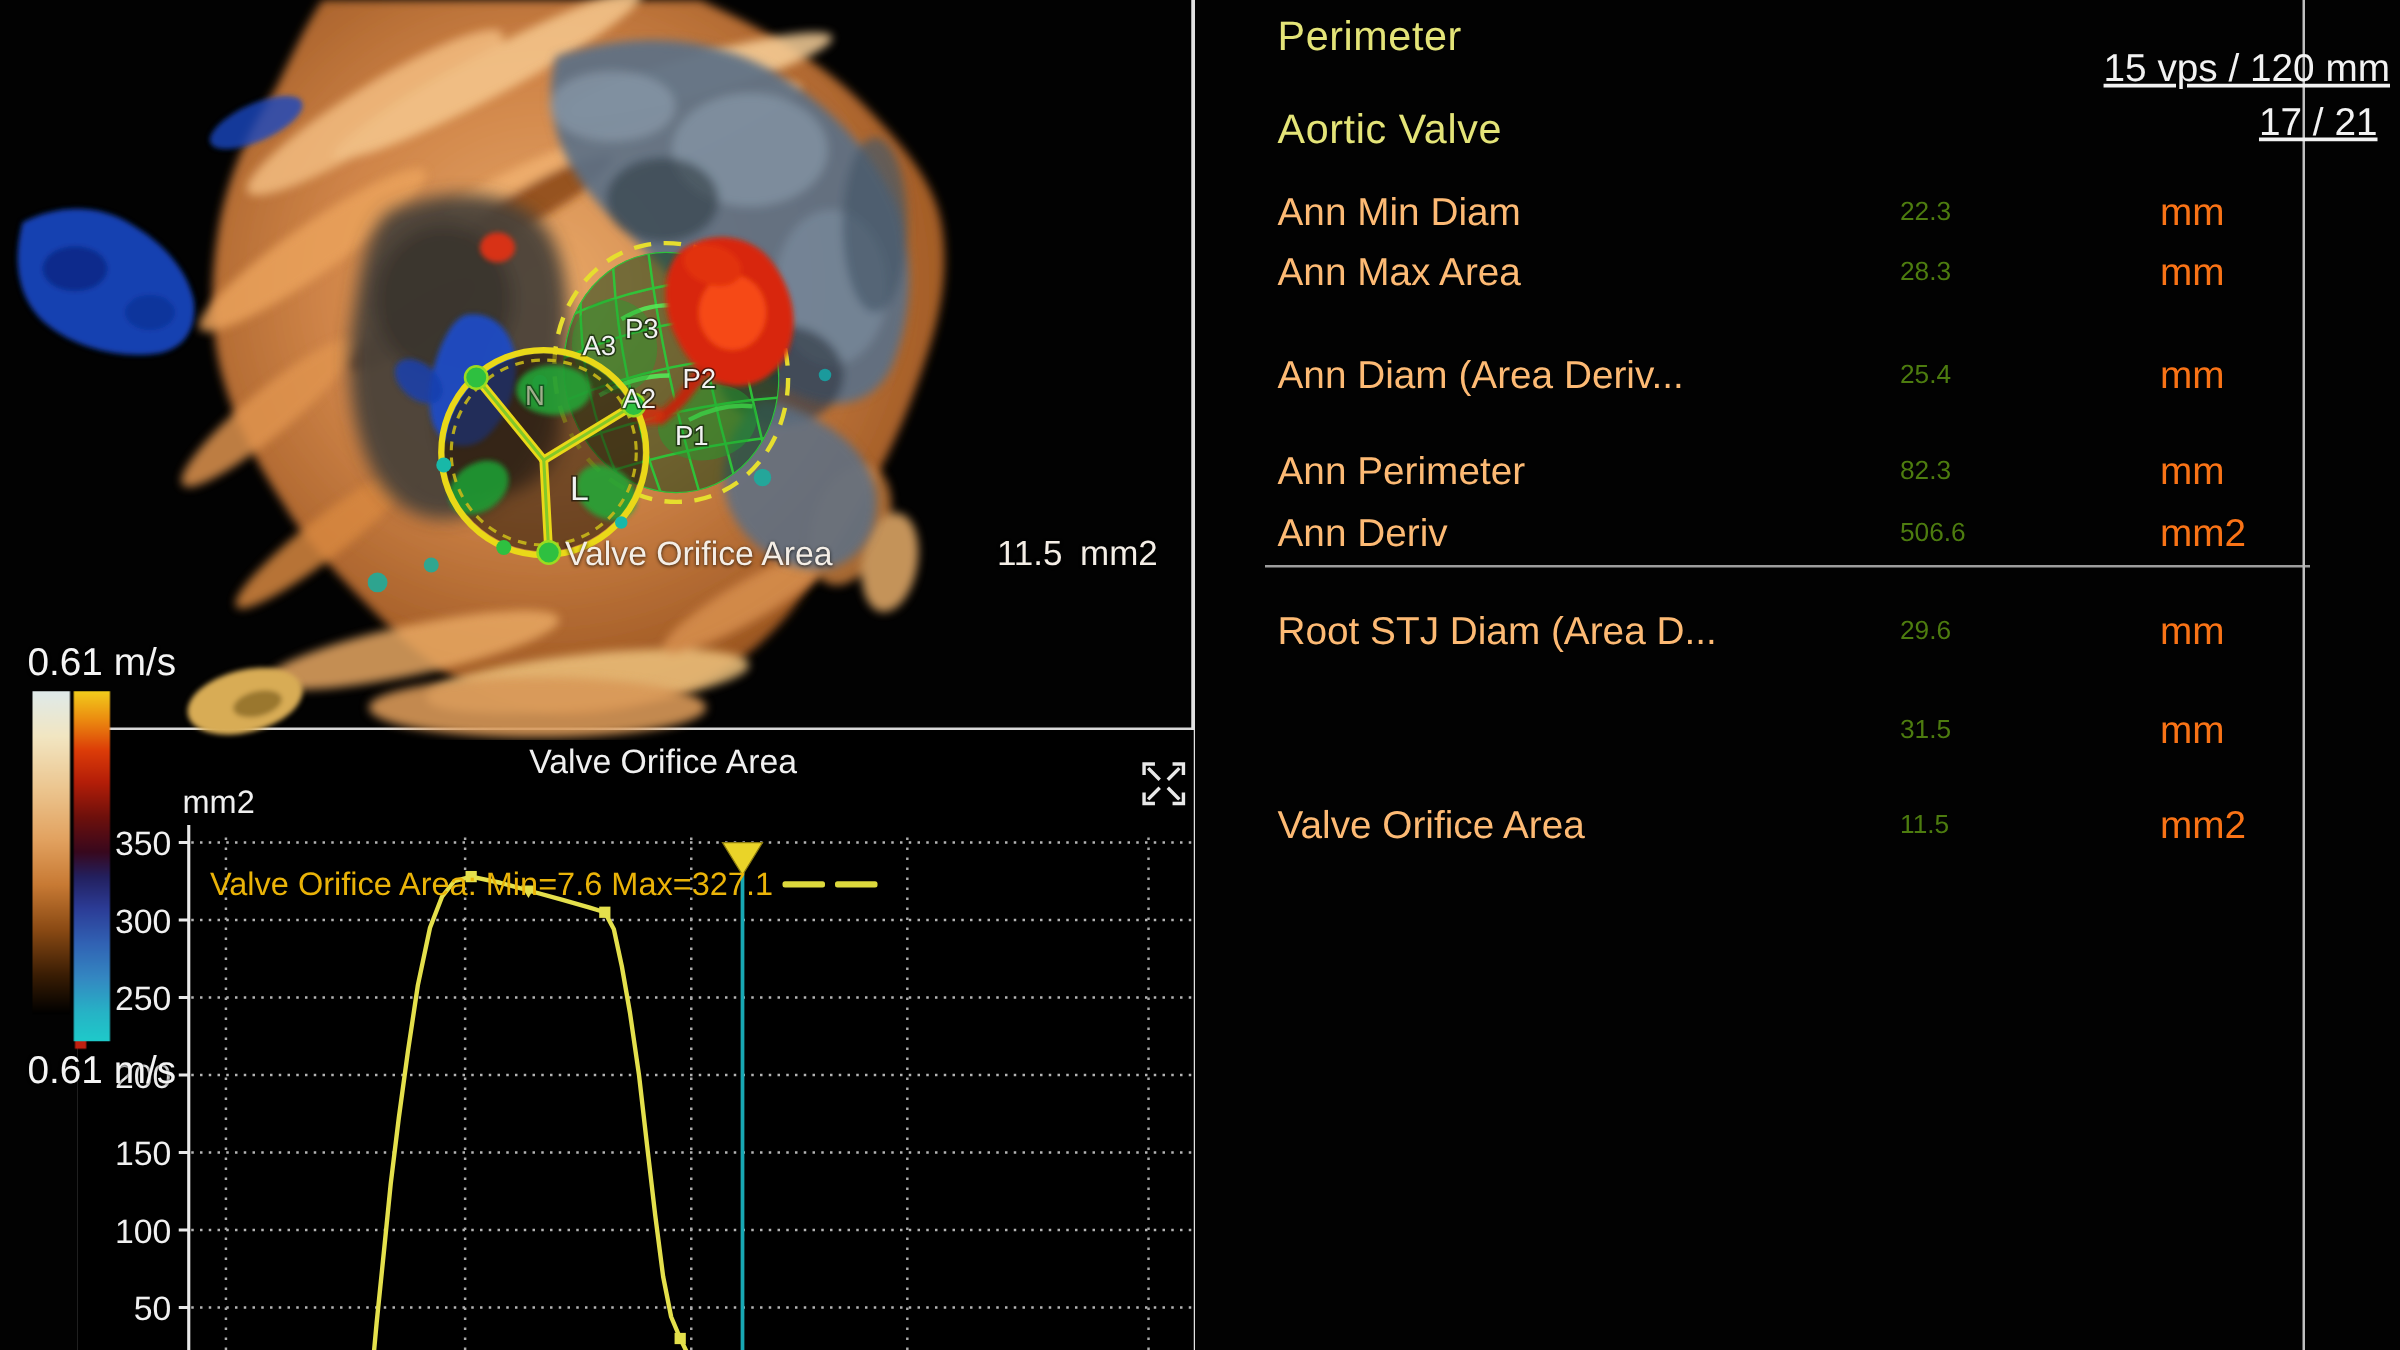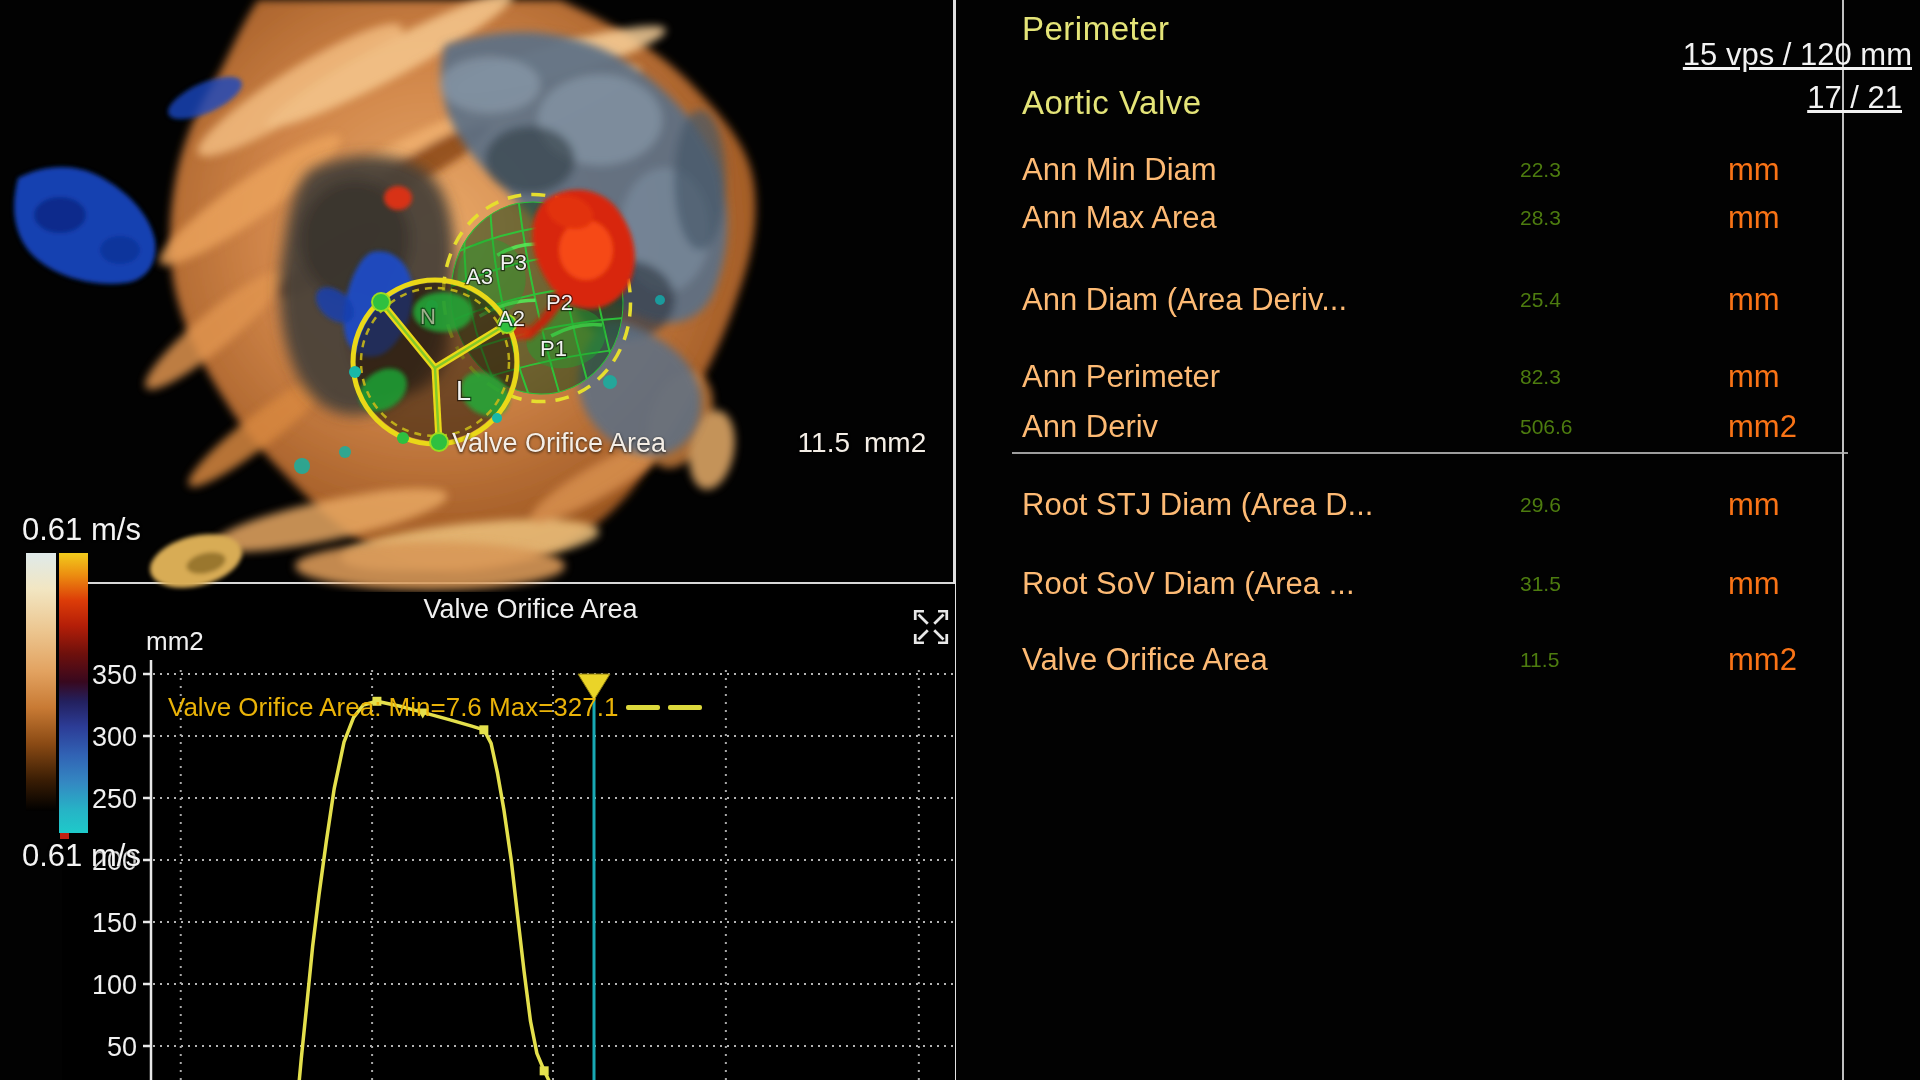--- a/index.html
+++ b/index.html
@@ -327,21 +327,20 @@
           <span class="mlabel">Ann Deriv</span>
           <span class="mvalue">506.6</span>
           <span class="munit">mm2</span>
         </div>
         <div class="mrow" style="top: 486px;">
           <span class="mlabel">Root STJ Diam (Area D...</span>
           <span class="mvalue">29.6</span>
           <span class="munit">mm</span>
         </div>
         <div class="mrow" style="top: 565px;">
-          <span class="mlabel">Root SoV Diam (Area ...</span>
           <span class="mvalue">31.5</span>
           <span class="munit">mm</span>
         </div>
         <div class="mrow" style="top: 641px;">
           <span class="mlabel">Valve Orifice Area</span>
           <span class="mvalue">11.5</span>
           <span class="munit">mm2</span>
         </div>
       </div>
   </div>

